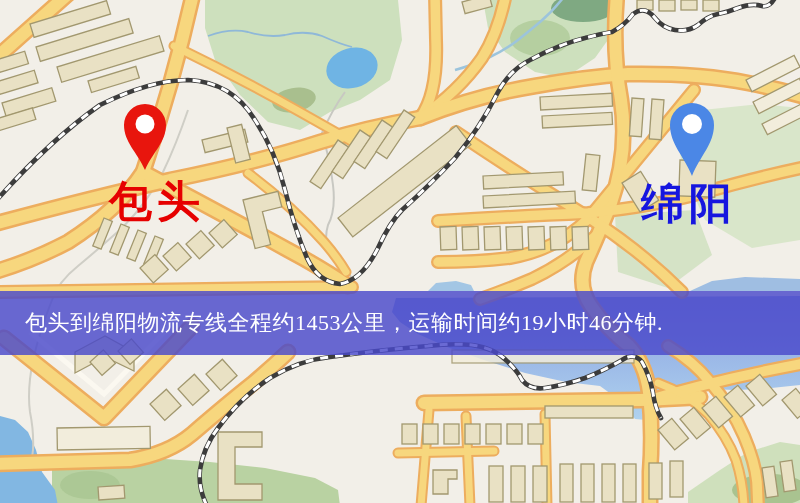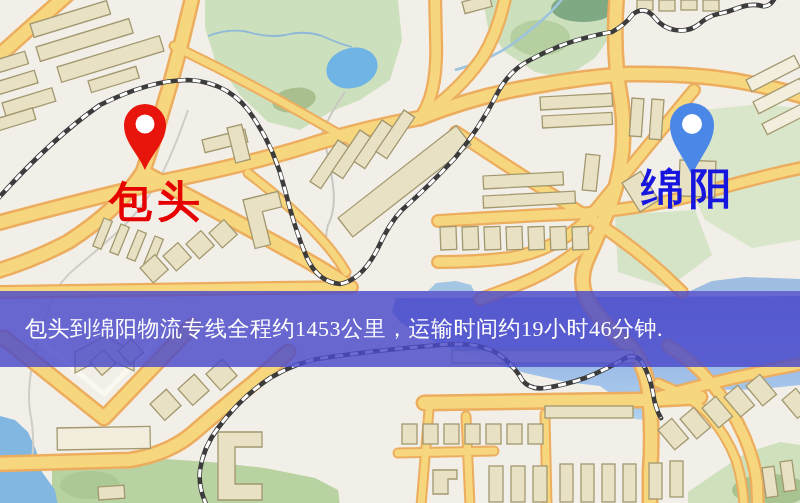--- a/index.html
+++ b/index.html
@@ -13,32 +13,32 @@
   .casing .w-s{stroke-width:14;} .roadfill .w-s{stroke-width:9.5;}
   .casing .w-t{stroke-width:11;} .roadfill .w-t{stroke-width:7;}
 
   
   .rw-base use{stroke:#3C3C3C;stroke-width:4.6;fill:none;stroke-linecap:round;}
   .rw-dash use{stroke:#FFFFFF;stroke-width:3;fill:none;stroke-dasharray:8 7;stroke-linecap:butt;}
 
   .bld{fill:#E9E1C4;stroke:#A2986F;stroke-width:1.3;}
   .bld-light{fill:#F2EDDC;stroke:#A2986F;stroke-width:1.3;}
 
-  .banner{position:absolute;left:0;top:291px;width:800px;height:76px;
+  .banner{position:absolute;left:0;top:291px;width:800px;height:64px;
           display:flex;align-items:center;box-sizing:border-box;padding-left:25px;
           background:rgba(73,73,202,0.82);}
   .banner span{color:var(--banner-text,#fff);font-size:22px;
           font-family:"Liberation Serif","DejaVu Serif",serif;letter-spacing:0.5px;
           white-space:nowrap;}
 
   .pin{position:absolute;}
   .map-label{position:absolute;font-weight:bold;font-size:43px;letter-spacing:5px;
           line-height:1;font-family:"Liberation Sans","DejaVu Sans",sans-serif;}
   .map-label.origin{left:91px;top:180px;color:var(--origin-label,#E60000);margin-left:18px;}
-  .map-label.destination{left:641px;top:167px;color:var(--destination-label,#1616DF);}
+  .map-label.destination{left:641px;top:182px;color:var(--destination-label,#1616DF);}
 </style>
 </head>
 <body>
 
 <div class="stage">
 
   <svg class="map" width="800" height="503" viewBox="0 0 800 503">
     <defs>
       <linearGradient id="wg" x1="0" y1="0" x2="0" y2="1">
         <stop offset="0%" stop-color="#8F9DDE"></stop>

